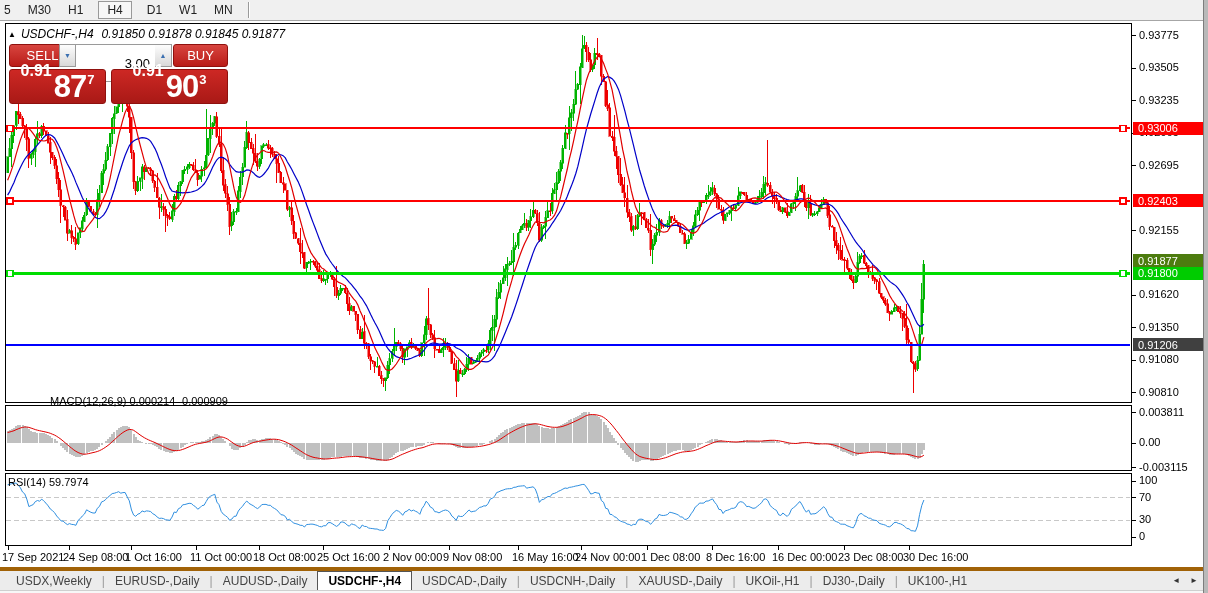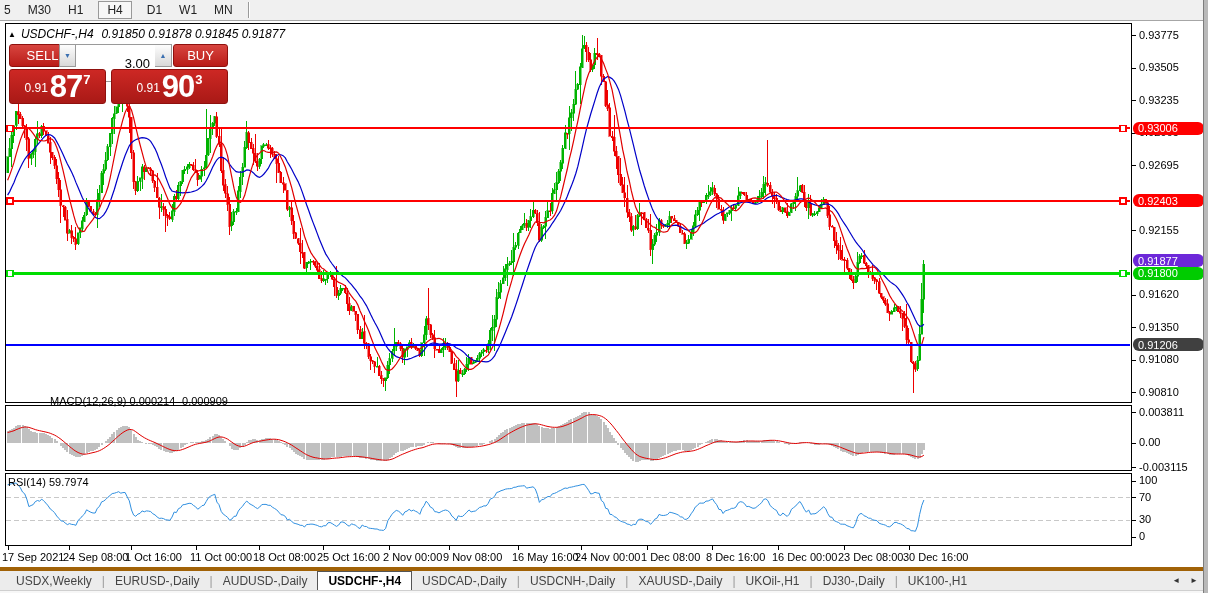--- a/index.html
+++ b/index.html
@@ -2,21 +2,21 @@
 <html><head>
 <meta charset="utf-8">
 <style>
   html,body{margin:0;padding:0;}
   body{width:1208px;height:593px;position:relative;overflow:hidden;background:#fff;
        font-family:"Liberation Sans",sans-serif;-webkit-font-smoothing:none;}
   #chart-svg{position:absolute;left:0;top:0;z-index:1;}
   #overlay{position:absolute;left:0;top:0;width:1204px;height:593px;z-index:2;pointer-events:none;}
   .overlay-label{position:absolute;font-size:11px;color:#000;white-space:nowrap;line-height:13px;}
   .axis-box{position:absolute;left:1133px;width:71px;height:13px;font-size:11px;color:#fff;
-            display:flex;align-items:center;padding-left:5px;box-sizing:border-box;white-space:nowrap;border-radius:6px;}
+            display:flex;align-items:center;padding-left:5px;box-sizing:border-box;white-space:nowrap;}
   
   #toolbar{position:absolute;left:0;top:0;width:1208px;height:21px;background:#f0f0f0;
            border-bottom:1px solid #a6a6a6;display:flex;align-items:center;gap:13px;
            padding-left:2px;font-size:12px;color:#222;z-index:6;box-sizing:border-box;}
   .tf{padding:2px 2px;cursor:pointer;}
   .tf.active{background:#f7f7f7;border:1px solid #999;padding:1px 8px;}
   .tf-groove{width:0;height:16px;border-left:1px solid #9a9a9a;border-right:1px solid #fff;}
   
   .chart-title{position:absolute;left:8px;top:27px;font-size:12px;color:#000;z-index:3;white-space:nowrap;font-style:italic;}
   .chart-title .tri{font-size:8px;vertical-align:1px;margin-right:5px;}
@@ -36,21 +36,21 @@
   #lot-up{left:146px;border-left:none;}
   #lot-field{position:absolute;left:67px;top:0;width:79px;height:38px;background:#fff;
              border:1px solid #9a9a9a;border-left:none;border-right:none;box-sizing:border-box;
              font-size:13px;color:#000;display:flex;align-items:center;justify-content:flex-end;
              padding-right:5px;}
   .price-box{position:absolute;top:25px;height:35px;background:linear-gradient(#cd2824,#a91916);
              border:1px solid #8f110e;border-radius:3px;color:#fff;display:flex;align-items:flex-end;
              justify-content:center;box-sizing:border-box;padding-bottom:3px;cursor:pointer;}
   #sell-price{left:0;width:97px;}
   #buy-price{left:102px;width:117px;}
-  .pb-prefix{font-size:12px;font-weight:normal;margin-bottom:5px;margin-right:2px;}
+  .pb-prefix{font-size:16px;font-weight:bold;margin-bottom:20px;margin-right:2px;}
   .pb-big{font-size:31px;font-weight:bold;line-height:0.85;letter-spacing:-1px;}
   .pb-sup{font-size:13px;font-weight:bold;align-self:flex-start;margin-top:2px;margin-left:1px;}
   
   #tab-bar{position:absolute;left:0;top:567px;width:1208px;height:26px;background:#ececec;
            border-top:4px solid #a16207;z-index:6;box-sizing:border-box;}
   #tabs{display:flex;align-items:stretch;height:19px;padding-left:6px;font-size:12px;color:#444;}
   .tab{display:flex;align-items:center;padding:0 10px;cursor:pointer;white-space:nowrap;}
   .tab.active{background:#fff;border:1px solid #555;border-bottom:none;font-weight:bold;color:#000;}
   .tab-sep{color:#999;align-self:center;}
   .tab-strip{position:absolute;left:0;top:19px;height:6px;width:100%;background:#f7f7f7;
@@ -1433,21 +1433,21 @@
     <div class="overlay-label" style="left: 1139px; top: 385.501px;">0.90810</div>
     <div class="overlay-label" style="left: 1139px; top: 405.992px;">0.003811</div>
     <div class="overlay-label" style="left: 1139px; top: 436px;">0.00</div>
     <div class="overlay-label" style="left: 1139px; top: 460.528px;">-0.003115</div>
     <div class="overlay-label" style="left: 1139px; top: 474px;">100</div>
     <div class="overlay-label" style="left: 1139px; top: 490.8px;">70</div>
     <div class="overlay-label" style="left: 1139px; top: 513.2px;">30</div>
     <div class="overlay-label" style="left: 1139px; top: 530px;">0</div>
     <div class="axis-box" style="top: 121.951px; background: rgb(255, 0, 0);">0.93006</div>
     <div class="axis-box" style="top: 194.457px; background: rgb(255, 0, 0);">0.92403</div>
-    <div class="axis-box" style="top: 254.462px; background: #6d28d9; text-decoration: underline;">0.91877</div>
+    <div class="axis-box" style="top: 254.462px; background: #4d7c0f;">0.91877</div>
     <div class="axis-box" style="top: 266.962px; background: rgb(0, 204, 0);">0.91800</div>
     <div class="axis-box" style="top: 338.385px; background: #404040;">0.91206</div>
     <div class="overlay-label" style="left: 2px; top: 551px;">17 Sep 2021</div>
     <div class="overlay-label" style="left: 63px; top: 551px;">24 Sep 08:00</div>
     <div class="overlay-label" style="left: 125px; top: 551px;">1 Oct 16:00</div>
     <div class="overlay-label" style="left: 190px; top: 551px;">11 Oct 00:00</div>
     <div class="overlay-label" style="left: 253px; top: 551px;">18 Oct 08:00</div>
     <div class="overlay-label" style="left: 317px; top: 551px;">25 Oct 16:00</div>
     <div class="overlay-label" style="left: 383px; top: 551px;">2 Nov 00:00</div>
     <div class="overlay-label" style="left: 443px; top: 551px;">9 Nov 08:00</div>

